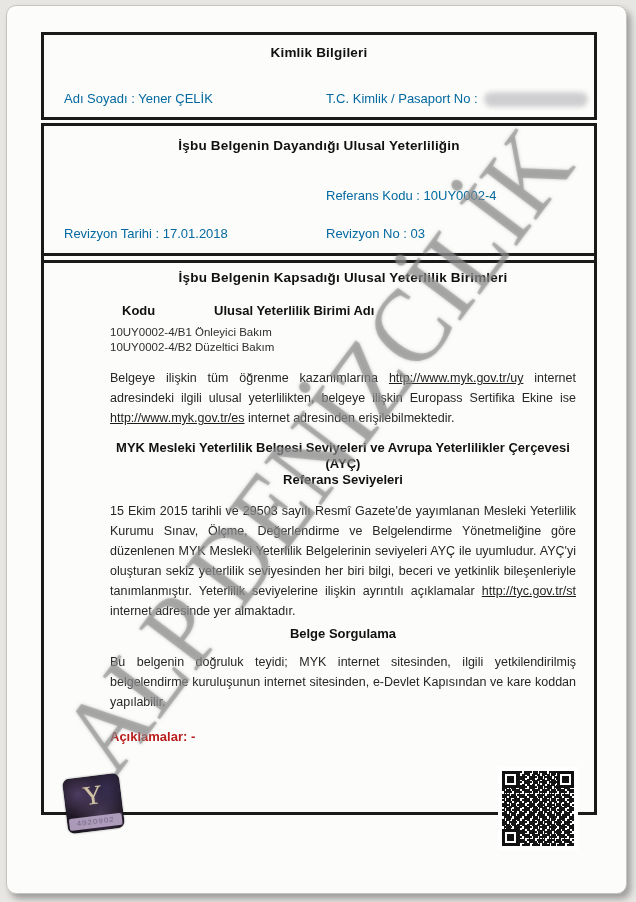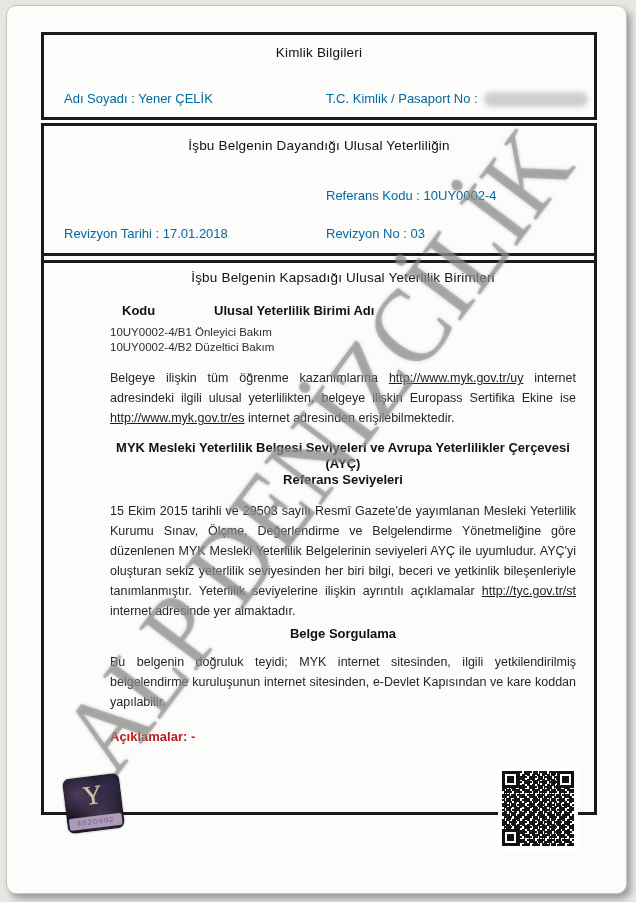--- a/index.html
+++ b/index.html
@@ -22,21 +22,21 @@
   .box {
     position:absolute; left:34px; width:556px;
     border:3px solid #1a1a1a;
     background:transparent;
   }
   .box-identity { top:26px;  height:88px;  }
   .box-qualification { top:117px; height:140px; }
   .box-units { top:247px; height:562px;padding-left:48px; }
 
   .section-title {
-    text-align:center; font-weight:400; font-size:13.5px; color:#111;
+    text-align:center; font-weight:700; font-size:13.5px; color:#111;
     letter-spacing:0.2px;
   }
   .box-identity .section-title { margin-top:10px; }
   .box-qualification .section-title { margin-top:12px; }
 
   .field { position:absolute; font-size:13px; color:#0369a1; white-space:nowrap; }
   .f-left  { left:20px; }
   .f-right { left:282px; }
 
   .redaction {

